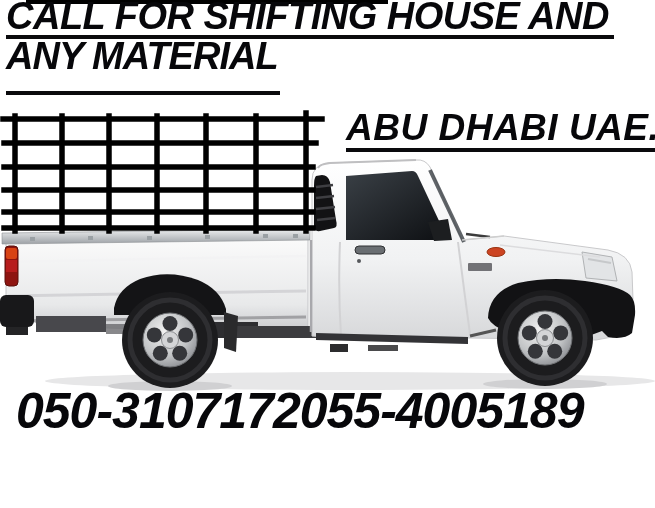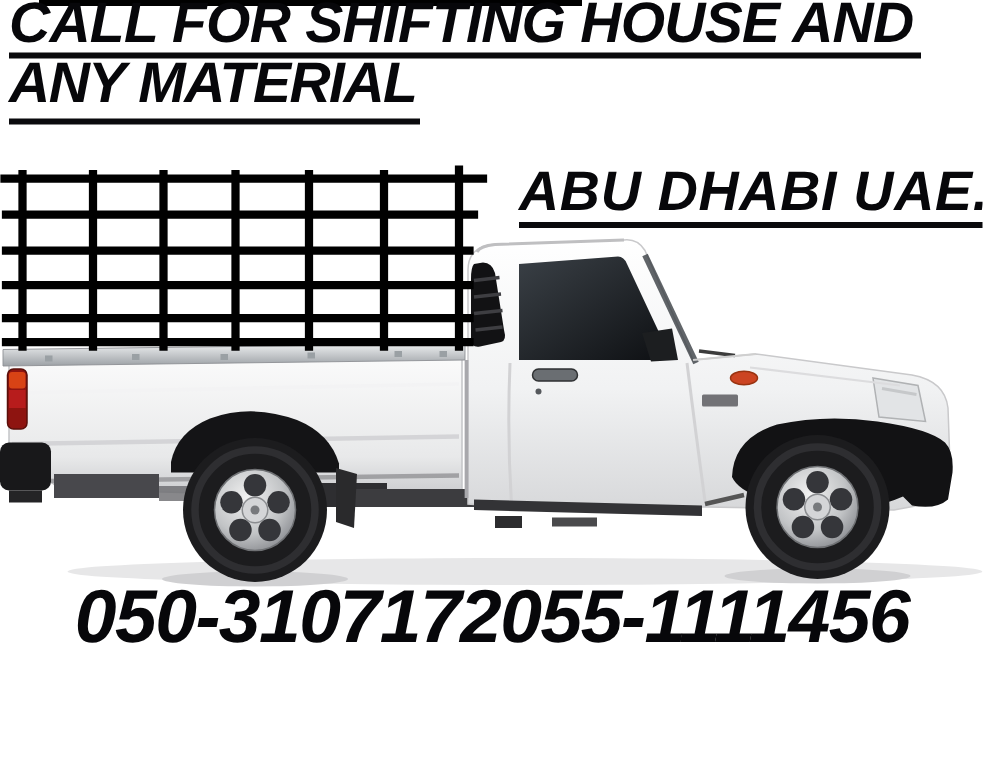--- a/index.html
+++ b/index.html
@@ -9,25 +9,25 @@
     font-family:"Liberation Sans","DejaVu Sans",sans-serif;
   }
   .stage{position:absolute;inset:0;width:655px;height:508px;text-decoration:underline;}
   svg.art{position:absolute;left:0;top:0;z-index:1;}
   .txt{
     position:absolute;z-index:3;color:#07070a;
     font-weight:bold;font-style:italic;white-space:nowrap;
   }
   .u{border-bottom:4px solid #0a0a0d;display:inline-block;}
   .l1{left:6px;top:-3px;font-size:38px;line-height:38px;letter-spacing:-0.5px;padding-right:5px;}
-  .l2a{left:6px;top:37px;font-size:38px;line-height:38px;letter-spacing:-1px;padding-bottom:4px;padding-right:2px;text-align:right;}
+  .l2a{left:6px;top:37px;font-size:38px;line-height:38px;letter-spacing:-1px;padding-bottom:16px;padding-right:2px;text-align:right;}
   .l2b{left:289px;top:42px;font-size:36px;line-height:36px;letter-spacing:0;padding-bottom:4px;padding-right:3px;}
   .loc{left:318px;top:109px;font-size:37px;line-height:37px;letter-spacing:0.5px;padding-bottom:2px;padding-right:3px;margin-left:28px;}
   .phones{
-    left:16px;top:386px;width:624px;display:flex;justify-content:center;
+    left:16px;top:386px;width:624px;display:flex;justify-content:flex-start;
     font-size:50px;line-height:50px;letter-spacing:-1px;
   }
   .services{left:19px;top:442px;font-size:33px;line-height:33px;letter-spacing:-1.6px;}
 </style>
 </head>
 <body>
 
 <div class="stage">
 
   <svg class="art" width="655" height="508" viewBox="0 0 655 508" aria-hidden="true">
@@ -170,17 +170,17 @@
     </g>
   </svg>
 
   <span class="txt l1 u">CALL FOR SHIFTING HOUSE AND</span>
   <span class="txt l2a u">ANY MATERIAL</span>
 
   <span class="txt loc u">ABU DHABI UAE.</span>
 
   <div class="txt phones">
     <span>050-3107172</span>
-    <span>055-1111456</span>
+    <span>055-4005189</span>
   </div>
 
 
 </div>
 
 </body></html>

